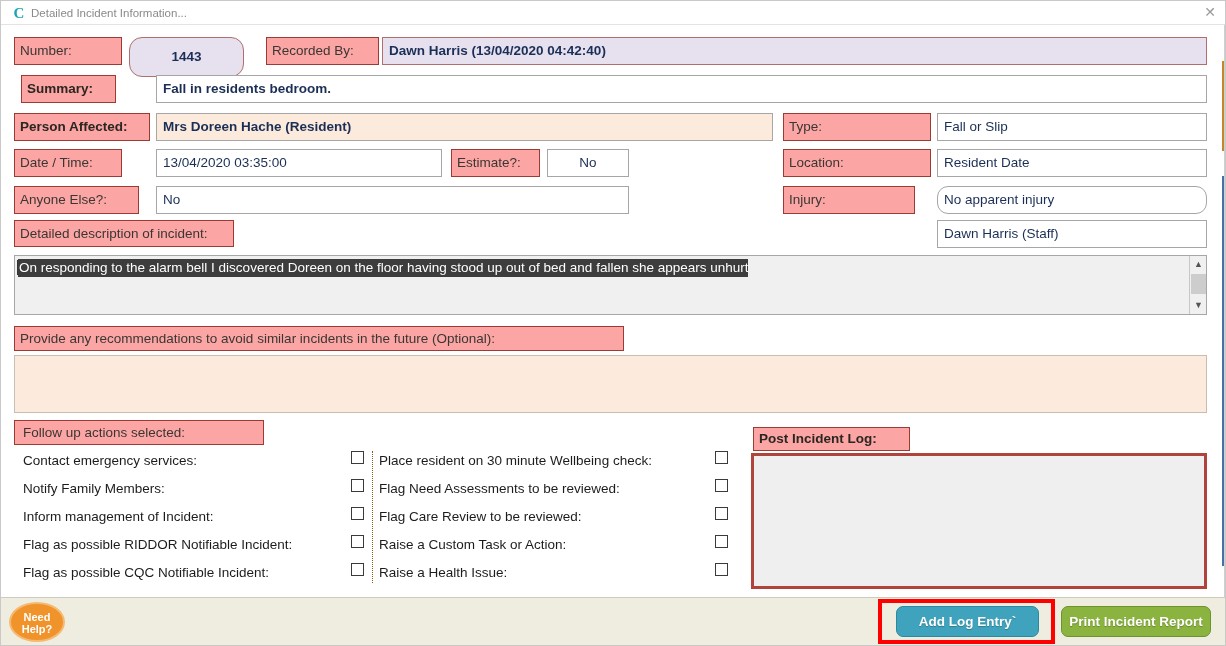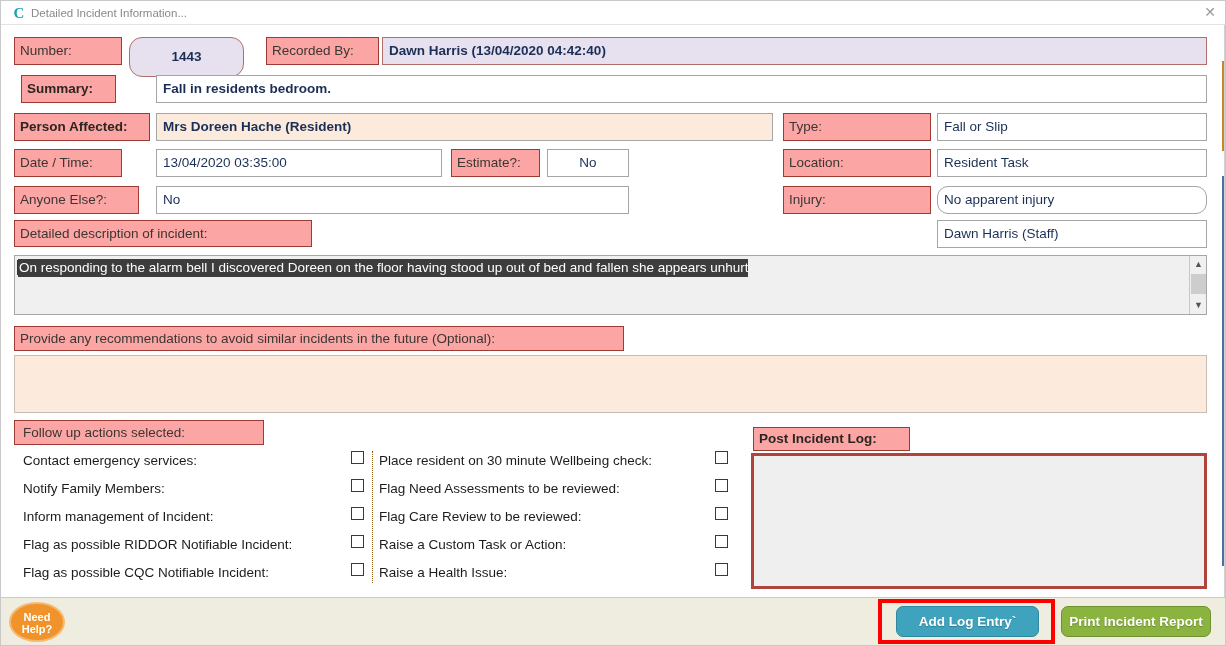--- a/index.html
+++ b/index.html
@@ -227,29 +227,29 @@
 
   <div class="lbl" style="left:782px; top:112px; width:148px; height:28px;">Type:</div>
   <div class="val" style="left:936px; top:112px; width:270px; height:28px;">Fall or Slip</div>
 
   <div class="lbl" style="left:13px; top:148px; width:108px; height:28px;">Date / Time:</div>
   <div class="val" style="left:155px; top:148px; width:286px; height:28px;">13/04/2020 03:35:00</div>
   <div class="lbl" style="left:450px; top:148px; width:89px; height:28px;">Estimate?:</div>
   <div class="val center" style="left:546px; top:148px; width:82px; height:28px;">No</div>
 
   <div class="lbl" style="left:782px; top:148px; width:148px; height:28px;">Location:</div>
-  <div class="val" style="left:936px; top:148px; width:270px; height:28px;">Resident Task</div>
+  <div class="val" style="left:936px; top:148px; width:270px; height:28px;">Resident Date</div>
 
   <div class="lbl" style="left:13px; top:185px; width:125px; height:28px;">Anyone Else?:</div>
   <div class="val" style="left:155px; top:185px; width:473px; height:28px;">No</div>
 
-  <div class="lbl" style="left:782px; top:185px; width:148px; height:28px;">Injury:</div>
+  <div class="lbl" style="left:782px; top:185px; width:132px; height:28px;">Injury:</div>
   <div class="val" style="left:936px; top:185px; width:270px; height:28px;border-radius:11px;">No apparent injury</div>
 
-  <div class="lbl" style="left:13px; top:219px; width:298px; height:27px;">Detailed description of incident:</div>
+  <div class="lbl" style="left:13px; top:219px; width:220px; height:27px;">Detailed description of incident:</div>
 
   <div class="lbl" style="left:764px; top:219px; width:148px; height:16px;margin-top:37px;">Witnessed By?:</div>
   <div class="val" style="left:936px; top:219px; width:270px; height:28px;">Dawn Harris (Staff)</div>
 
   <div class="ta" style="left:13px; top:254px; width:1193px; height:60px;">
     <div class="caret"></div>
     <div class="sel-text">On responding to the alarm bell I discovered Doreen on the floor having stood up out of bed and fallen she appears unhurt</div>
     <div class="vscroll" style="right:0; top:0; bottom:0;">
       <div class="arrow up">▲</div>
       <div class="thumb"></div>

